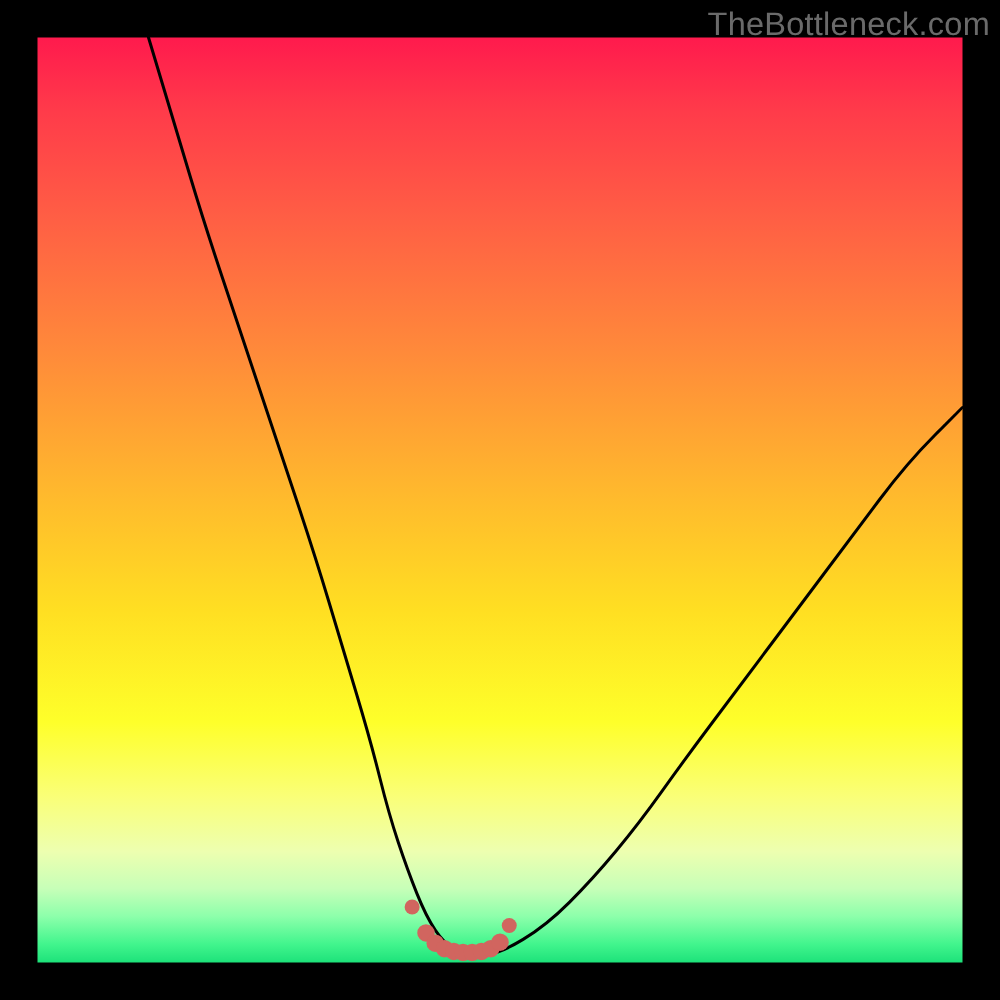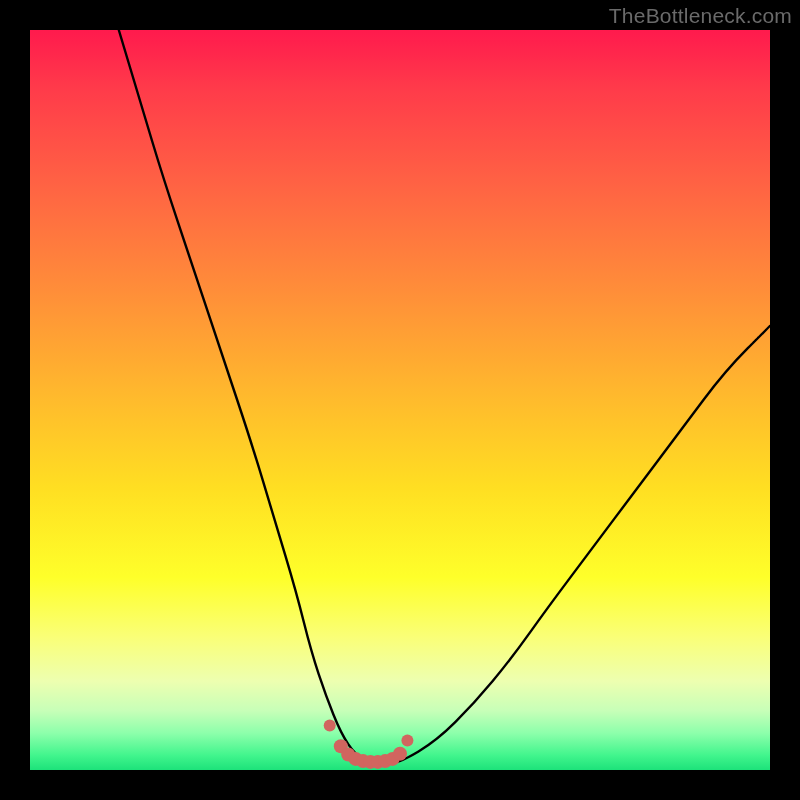--- a/index.html
+++ b/index.html
@@ -49,21 +49,21 @@
     top: 0;
     width: 740px;
     height: 740px;
     overflow: visible;
   }
   .watermark {
     position: absolute;
     top: 4px;
     right: 8px;
     color: #6a6a6a;
-    font-size: 21px;
+    font-size: 26px;
     letter-spacing: 0.2px;
     font-weight: 400;
     user-select: none;
   }
 </style>
 </head>
 <body>
 
 <div class="frame">
   <div class="watermark">TheBottleneck.com</div>

